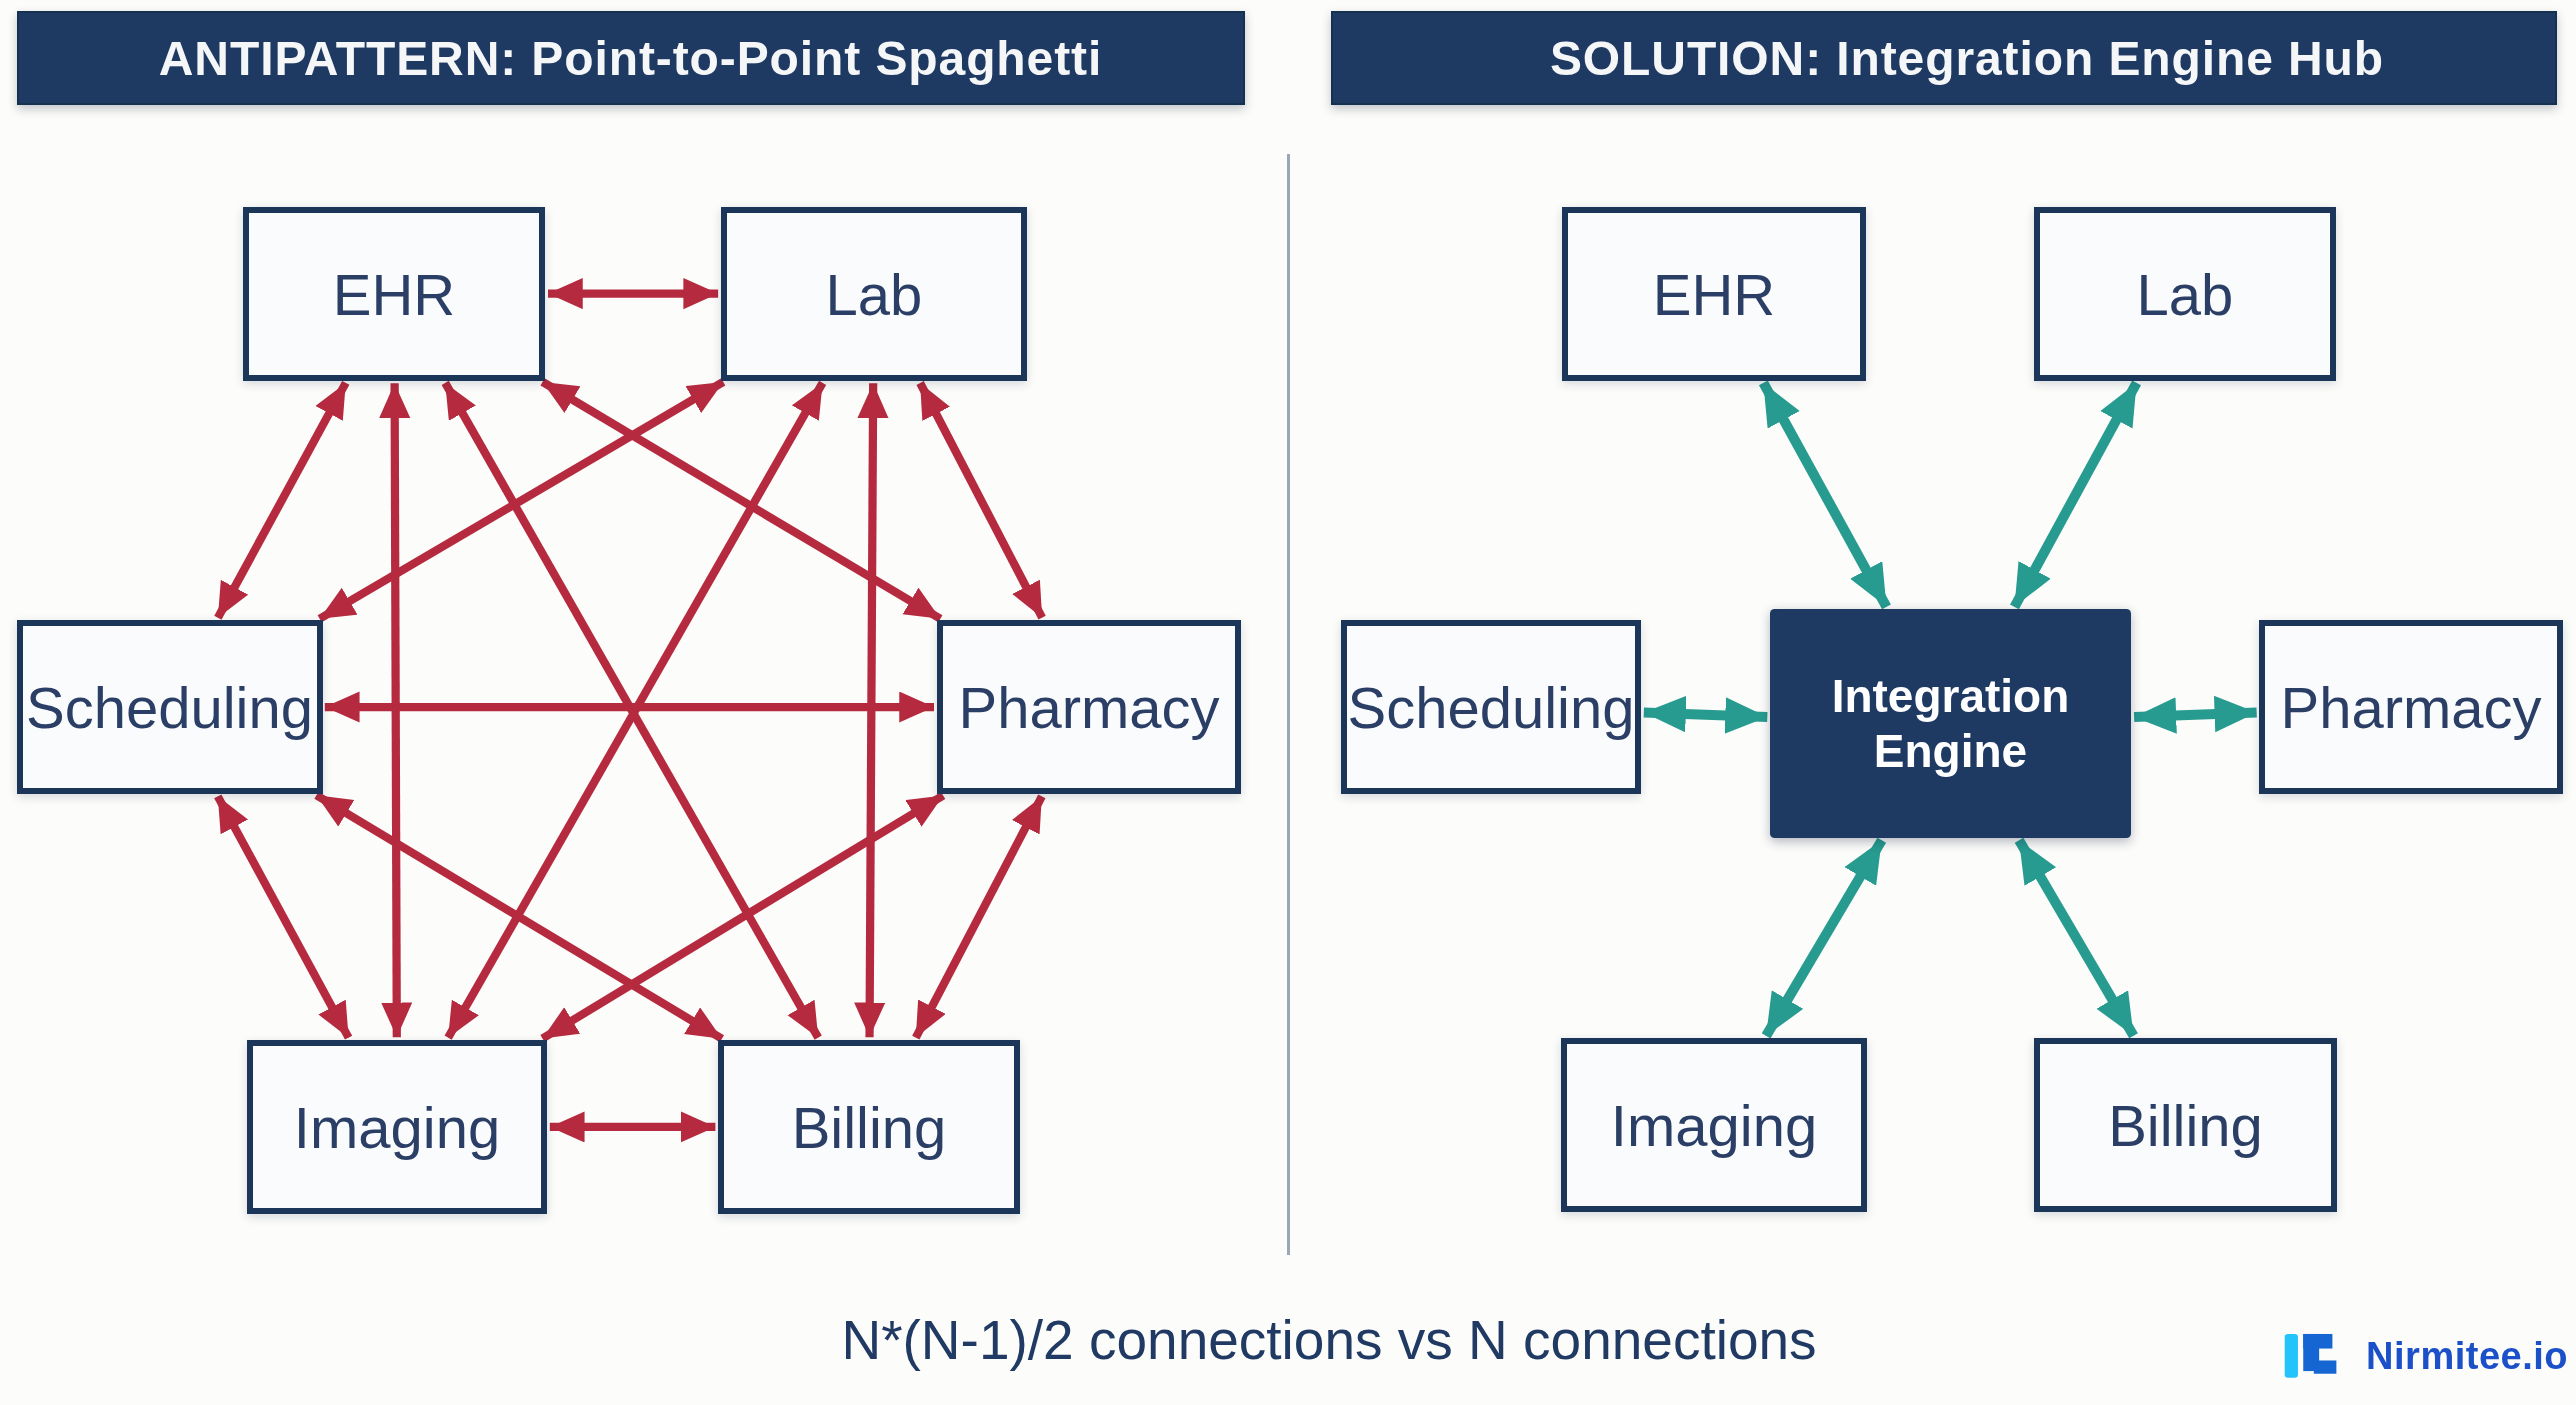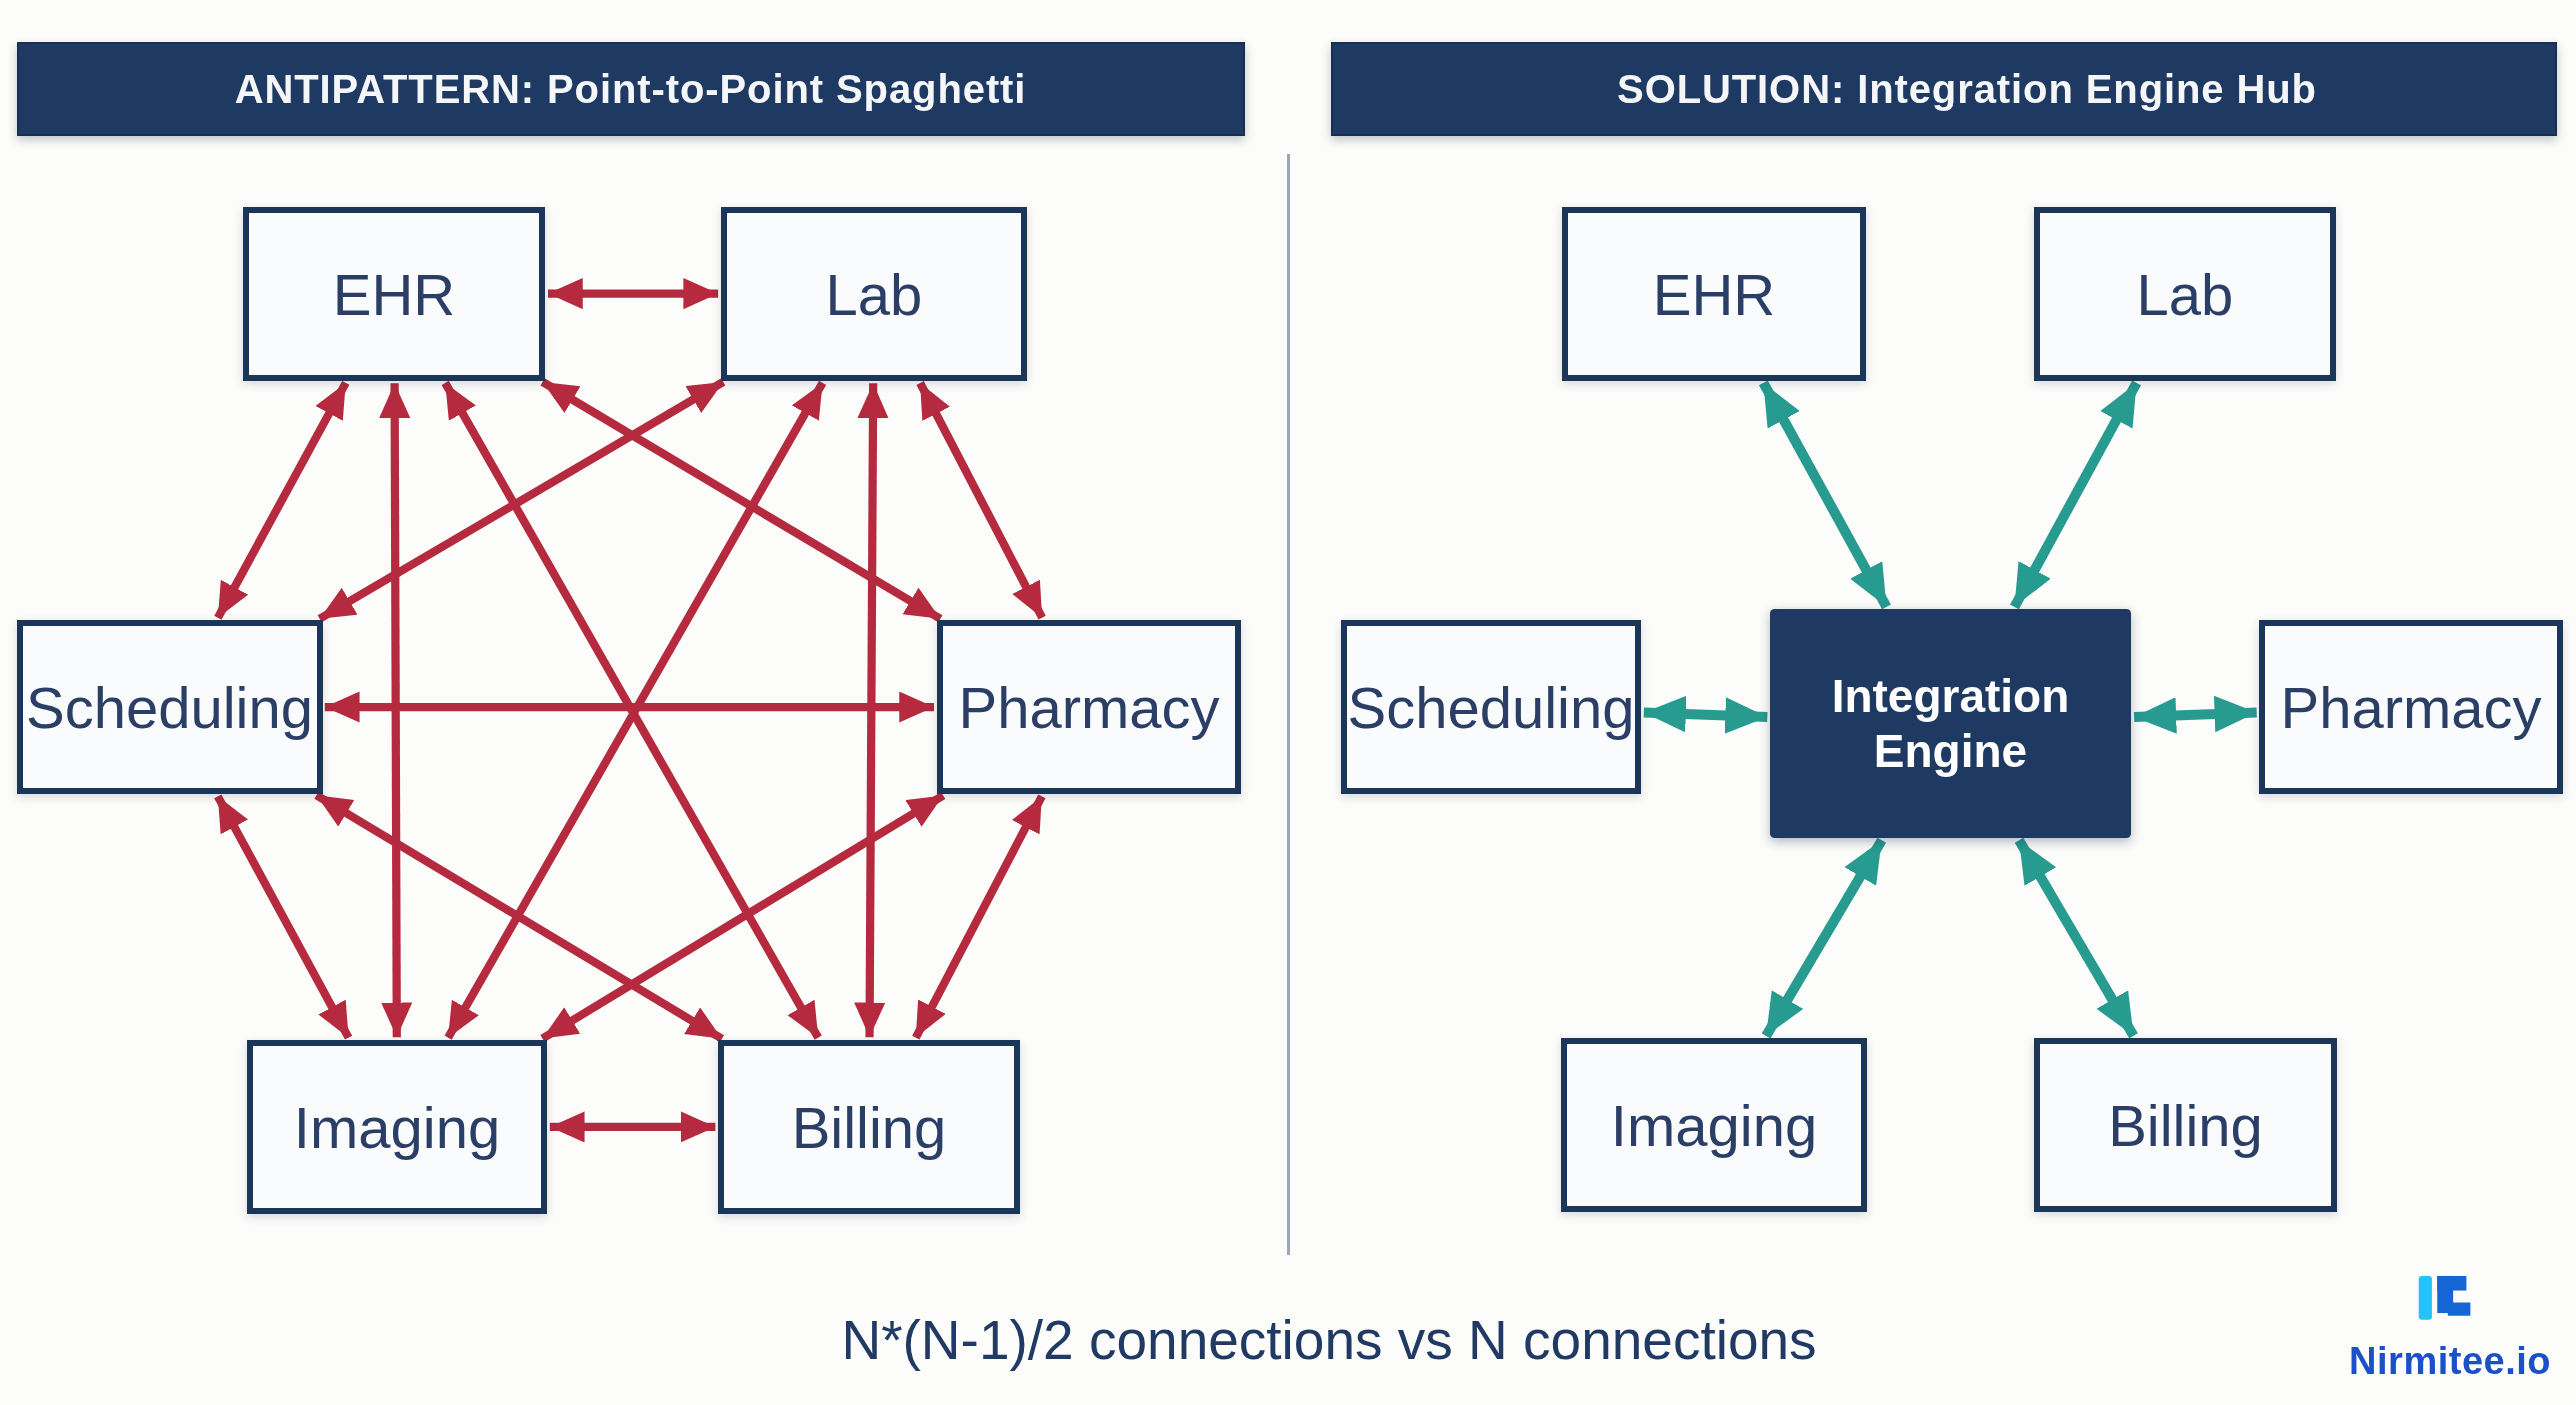--- a/index.html
+++ b/index.html
@@ -21,23 +21,22 @@
     position:relative;width:2576px;height:1405px;overflow:hidden;
     background:var(--bg);
     font-family:"Liberation Sans", sans-serif;
   }
   .panel-header{
     position:absolute;top:11px;height:94px;
     background:var(--navy);
     border:2.7px solid var(--header-border);
     box-sizing:border-box;
     display:flex;align-items:center;justify-content:center;
-    color:#f5f6f8;font-weight:bold;font-size:40px;letter-spacing:0.9px;
+    color:#f5f6f8;font-weight:bold;font-size:48px;letter-spacing:0.9px;
     box-shadow:0 3.7px 9.1px rgba(15,30,60,.25);
-    margin-top:31px;
   }
   .panel-header.left{left:16.5px;width:1228px;}
   .panel-header.right{left:1331px;width:1226px;padding-left:46px;}
   #edges{position:absolute;left:0;top:0;}
   .node{
     position:absolute;box-sizing:border-box;
     background:var(--node-fill);
     border:6.4px solid var(--node-border);
     border-radius:0;
     display:flex;align-items:center;justify-content:center;
@@ -53,22 +52,22 @@
   }
   .divider{
     position:absolute;left:1287px;top:154px;width:2.7px;height:1101px;
     background:var(--divider);
   }
   .caption{
     position:absolute;left:0;top:1308px;width:100%;
     text-align:center;font-size:55px;color:var(--caption);margin-left:41px;
   }
   .logo{
-    position:absolute;right:25px;bottom:22px;
-    display:flex;align-items:center;gap:14.6px;flex-direction:column;
+    position:absolute;right:8px;bottom:22px;
+    display:flex;align-items:center;gap:14.6px;
   }
   .logo-text{
     font-size:38px;font-weight:bold;color:var(--logo-blue);letter-spacing:0.5px;
   }
 </style>
 </head>
 <body>
 
 <div id="canvas">
 

